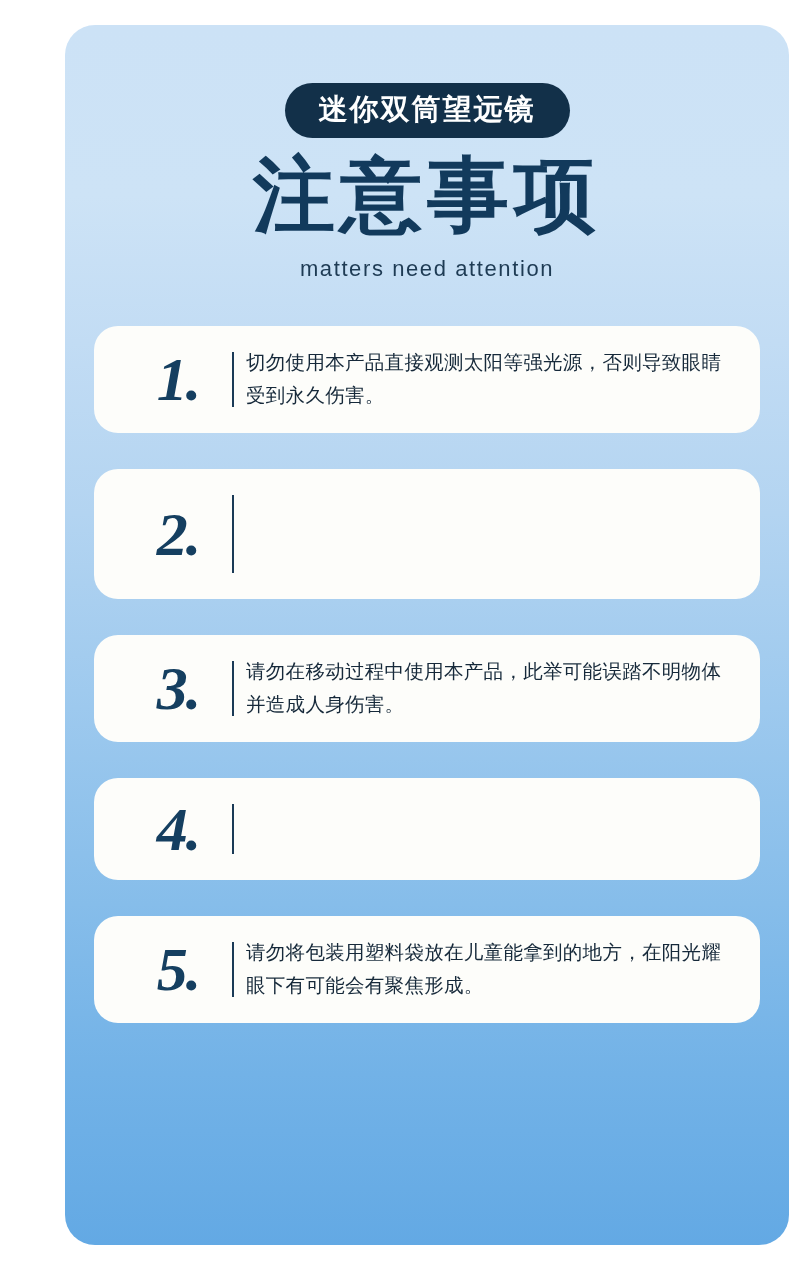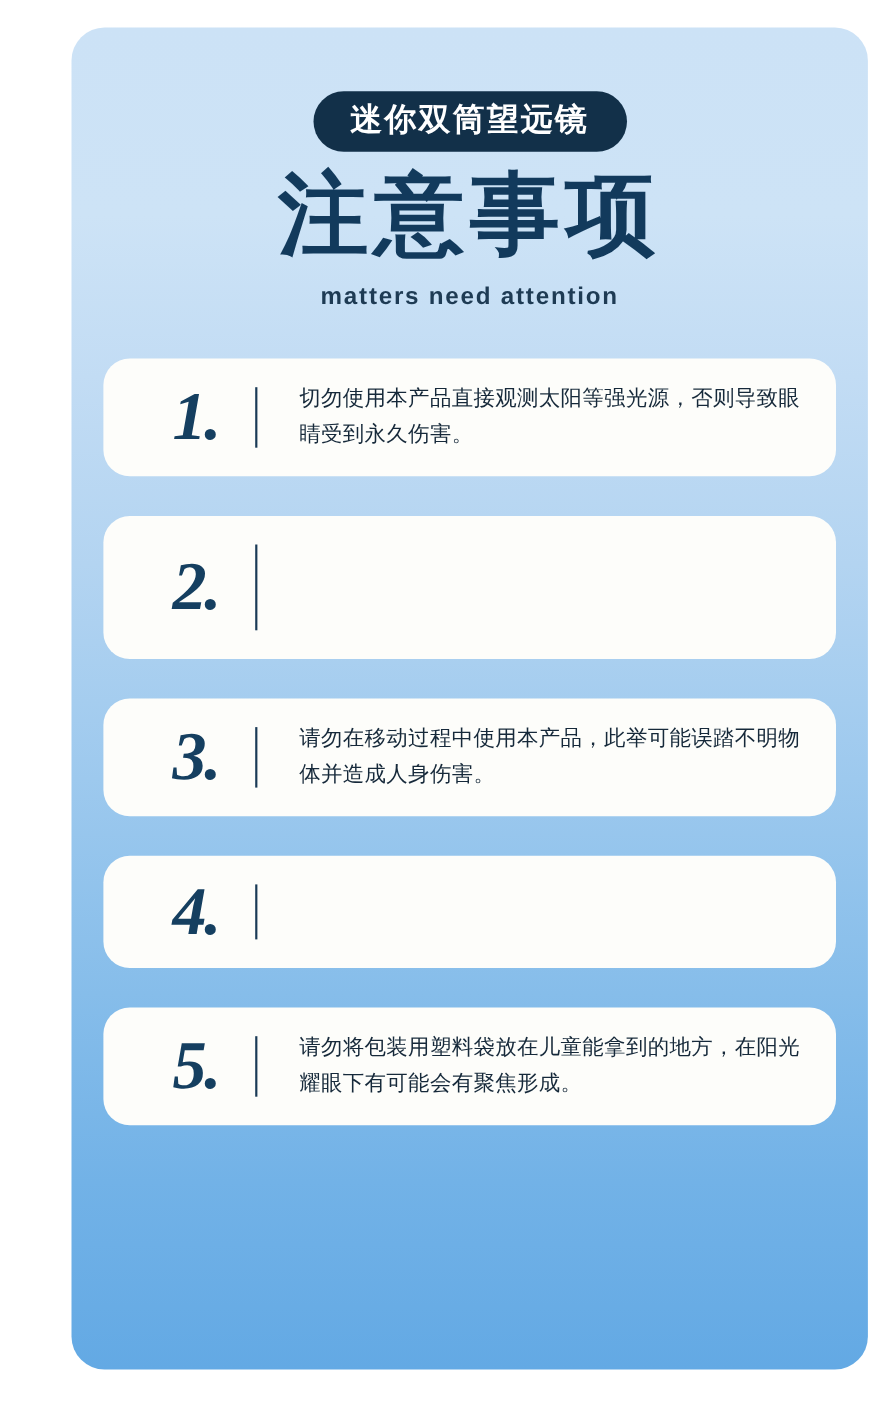--- a/index.html
+++ b/index.html
@@ -59,21 +59,21 @@
     font-weight: 900;
     letter-spacing: 5px;
     line-height: 1.02;
     white-space: nowrap;
     font-family: Liberation Mono, monospace;
   }
   .subtitle {
     margin-top: 14px;
     color: #1e3b54;
     font-size: 22px;
-    font-weight: 700;
+    font-weight: 400;
     letter-spacing: 1.6px;
     line-height: 1;
   }
 
   
   .cards {
     margin-top: 46px;
     padding: 0 29px;
     display: flex;
     flex-direction: column;
@@ -105,21 +105,21 @@
     align-self: stretch;
     background: #1a3a56;
     margin: 6px 0;
     flex: 0 0 2px;
   }
   .card-text {
     color: #16293a;
     font-size: 19.5px;
     line-height: 1.72;
     letter-spacing: 0.3px;
-    padding-left: 38px;
+    padding-left: 12px;
     flex: 1 1 auto;
   }
 
   
   .card.lines-3 { min-height: 130px; }
 </style>
 </head>
 <body>
 
 <div class="panel">

